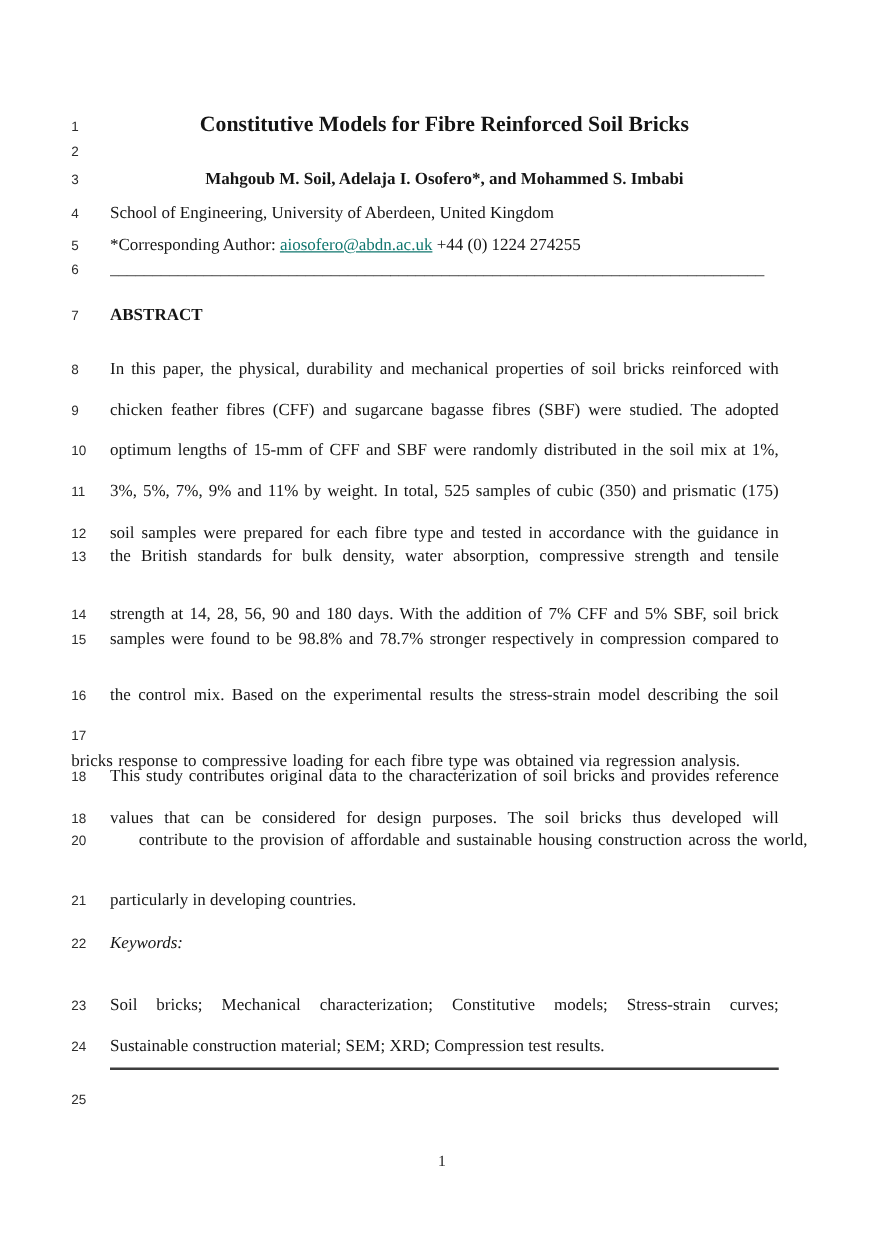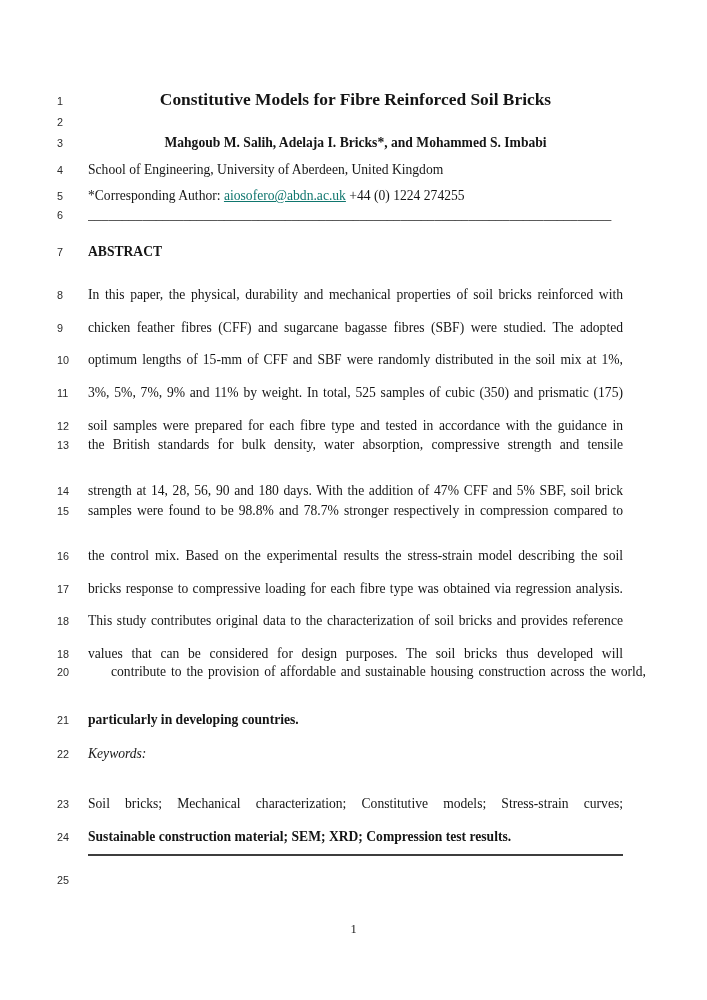--- a/index.html
+++ b/index.html
@@ -18,21 +18,21 @@
     font-size:10.8px;color:#2b2b2b;
   }
   .txt{width:535px;flex:none;}
   .title{line-height:22px;}
   .title .txt{font-size:17.4px;font-weight:700;text-align:center;}
   .authors .txt{font-weight:700;text-align:center;}
   .affiliation .txt,.correspondence .txt{text-align:left;}
   .heading .txt{font-weight:700;}
   .keywords-label .txt{font-style:italic;}
   .body-justify .txt{text-align:justify;text-align-last:justify;}
-  .body-left .txt{text-align:left;font-weight:bold;}
+  .body-left .txt{text-align:left;}
   .underscore-divider .txt{white-space:nowrap;overflow:hidden;color:#1f1f1f;}
   .rule .txt{border-top:2px solid #3d3d3d;height:0;align-self:center;}
   .email-link{text-decoration:underline;cursor:pointer;}
   .page-number{
     position:absolute;top:922px;left:0;width:707px;
     text-align:center;font-size:12.5px;color:#1a1a1a;
   }
 </style>
 </head>
 <body>
@@ -42,21 +42,21 @@
       <div class="line title" style="top: 88px;">
         <span class="num">1</span>
         <div class="txt">Constitutive Models for Fibre Reinforced Soil Bricks</div>
       </div>
       <div class="line empty" style="top: 112px;">
         <span class="num">2</span>
         <div class="txt"></div>
       </div>
       <div class="line authors" style="top: 133px;">
         <span class="num">3</span>
-        <div class="txt">Mahgoub M. Salih, Adelaja I. Bricks*, and Mohammed S. Imbabi</div>
+        <div class="txt">Mahgoub M. Soil, Adelaja I. Osofero*, and Mohammed S. Imbabi</div>
       </div>
       <div class="line affiliation" style="top: 160px;">
         <span class="num">4</span>
         <div class="txt">School of Engineering, University of Aberdeen, United Kingdom</div>
       </div>
       <div class="line correspondence" style="top: 186px;">
         <span class="num">5</span>
         <div class="txt"><span>*Corresponding Author: </span><a class="email-link" href="#" style="color: #0f766e;">aiosofero@abdn.ac.uk</a><span> +44 (0) 1224 274255</span></div>
       </div>
       <div class="line underscore-divider" style="top: 205px;">
@@ -86,31 +86,31 @@
       <div class="line body-justify" style="top: 416px;">
         <span class="num">12</span>
         <div class="txt">soil samples were prepared for each fibre type and tested in accordance with the guidance in</div>
       </div>
       <div class="line body-justify" style="top: 435px;">
         <span class="num">13</span>
         <div class="txt">the British standards for bulk density, water absorption, compressive strength and tensile</div>
       </div>
       <div class="line body-justify" style="top: 481px;">
         <span class="num">14</span>
-        <div class="txt">strength at 14, 28, 56, 90 and 180 days. With the addition of 47% CFF and 5% SBF, soil brick</div>
+        <div class="txt">strength at 14, 28, 56, 90 and 180 days. With the addition of 7% CFF and 5% SBF, soil brick</div>
       </div>
       <div class="line body-justify" style="top: 501px;">
         <span class="num">15</span>
         <div class="txt">samples were found to be 98.8% and 78.7% stronger respectively in compression compared to</div>
       </div>
       <div class="line body-justify" style="top: 546px;">
         <span class="num">16</span>
         <div class="txt">the control mix. Based on the experimental results the stress-strain model describing the soil</div>
       </div>
-      <div class="line body-justify" style="top: 579px;">
+      <div class="line body-justify" style="top: 579px; flex-direction: column;">
         <span class="num">17</span>
         <div class="txt">bricks response to compressive loading for each fibre type was obtained via regression analysis.</div>
       </div>
       <div class="line body-justify" style="top: 611px;">
         <span class="num">18</span>
         <div class="txt">This study contributes original data to the characterization of soil bricks and provides reference</div>
       </div>
       <div class="line body-justify" style="top: 644px;">
         <span class="num">18</span>
         <div class="txt">values that can be considered for design purposes. The soil bricks thus developed will</div>

